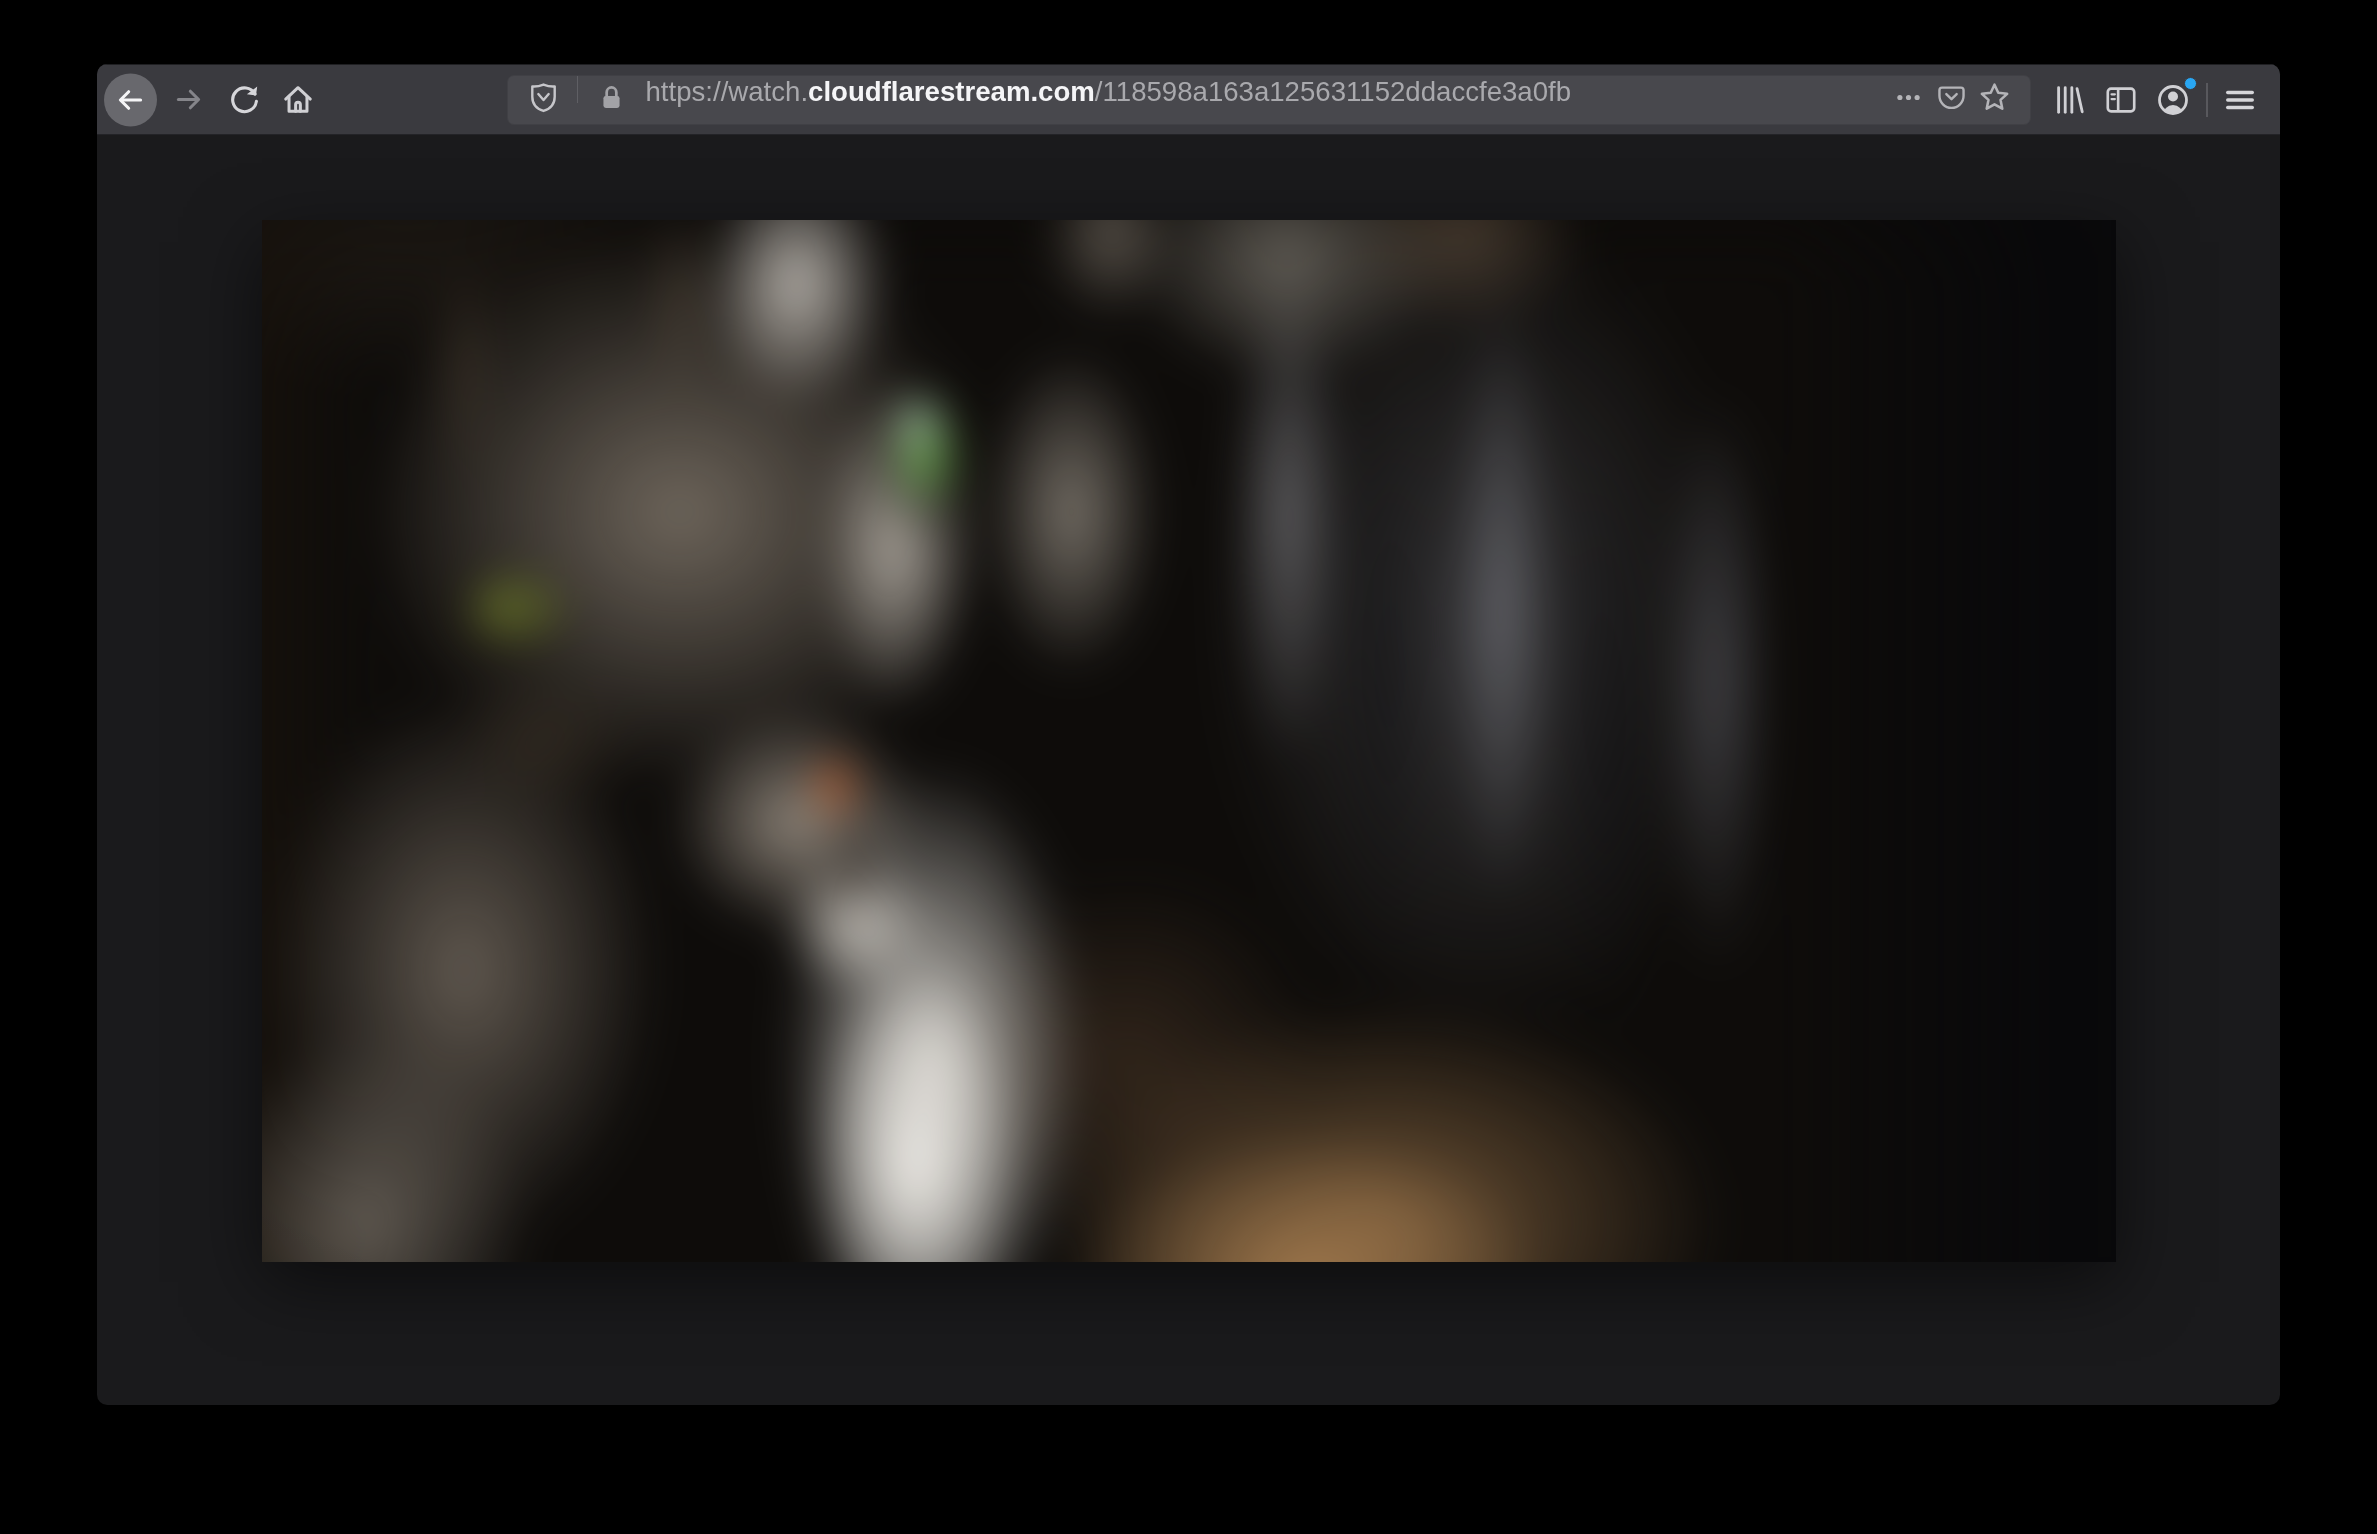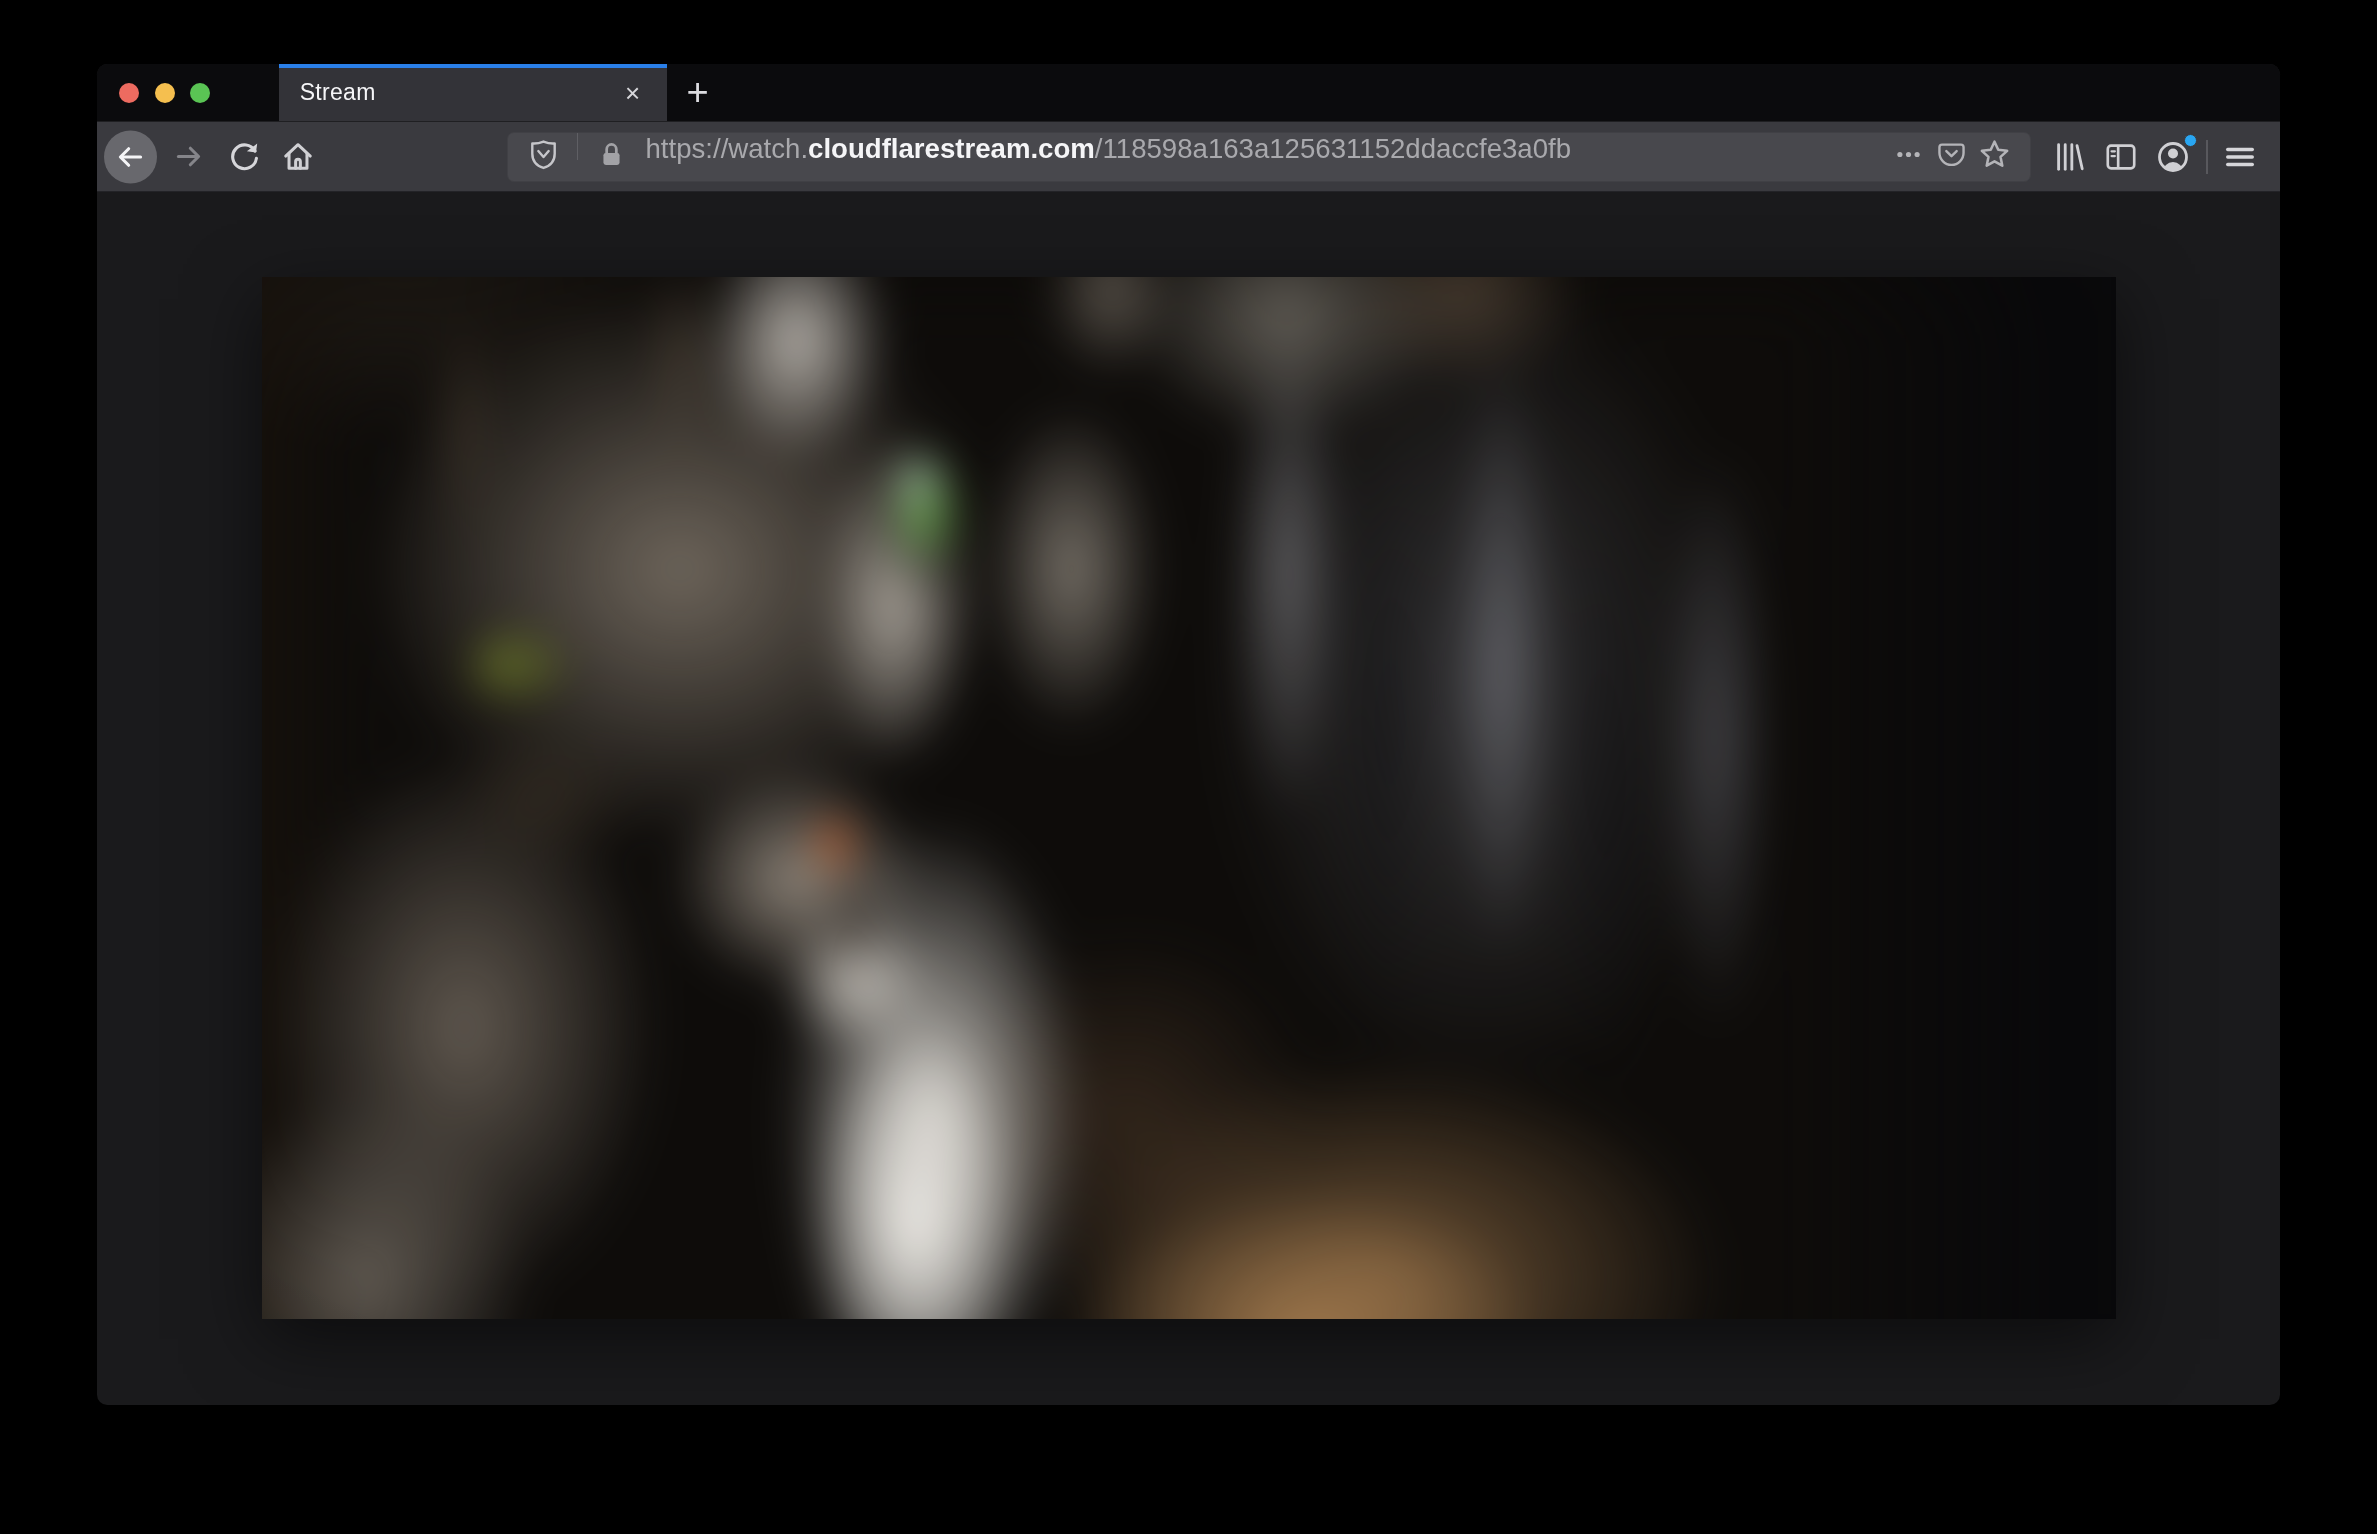--- a/index.html
+++ b/index.html
@@ -121,35 +121,20 @@
   .cf-brand { font-size:27.6px; font-weight:700; letter-spacing:7.8px; color:#606060; }
   .cf-tm { font-size:11.2px; color:#555; margin-top:1.7px; margin-left:-3.4px; }
 
   svg.icon { display:block; }
 </style>
 </head>
 <body>
 
 <div class="window">
 
-  <div class="tabstrip">
-    <div class="traffic">
-      <div class="light red"></div>
-      <div class="light yellow"></div>
-      <div class="light green"></div>
-    </div>
-
-    <div class="tab">
-      <div class="tab-accent"></div>
-      <span class="tab-title">Stream</span>
-      <span class="tab-close">×</span>
-    </div>
-
-    <div class="newtab">+</div>
-  </div>
 
   <div class="toolbar">
 
     <div class="nav-btn back-btn">
       <svg class="icon" width="33" height="33" viewBox="0 0 36 36">
         <g fill="none" stroke="#f5f5f7" stroke-width="3.4" stroke-linecap="round" stroke-linejoin="round">
           <line x1="8" y1="18" x2="29" y2="18"></line>
             <polyline points="16,9 7,18 16,27"></polyline>
         </g>
       </svg>

